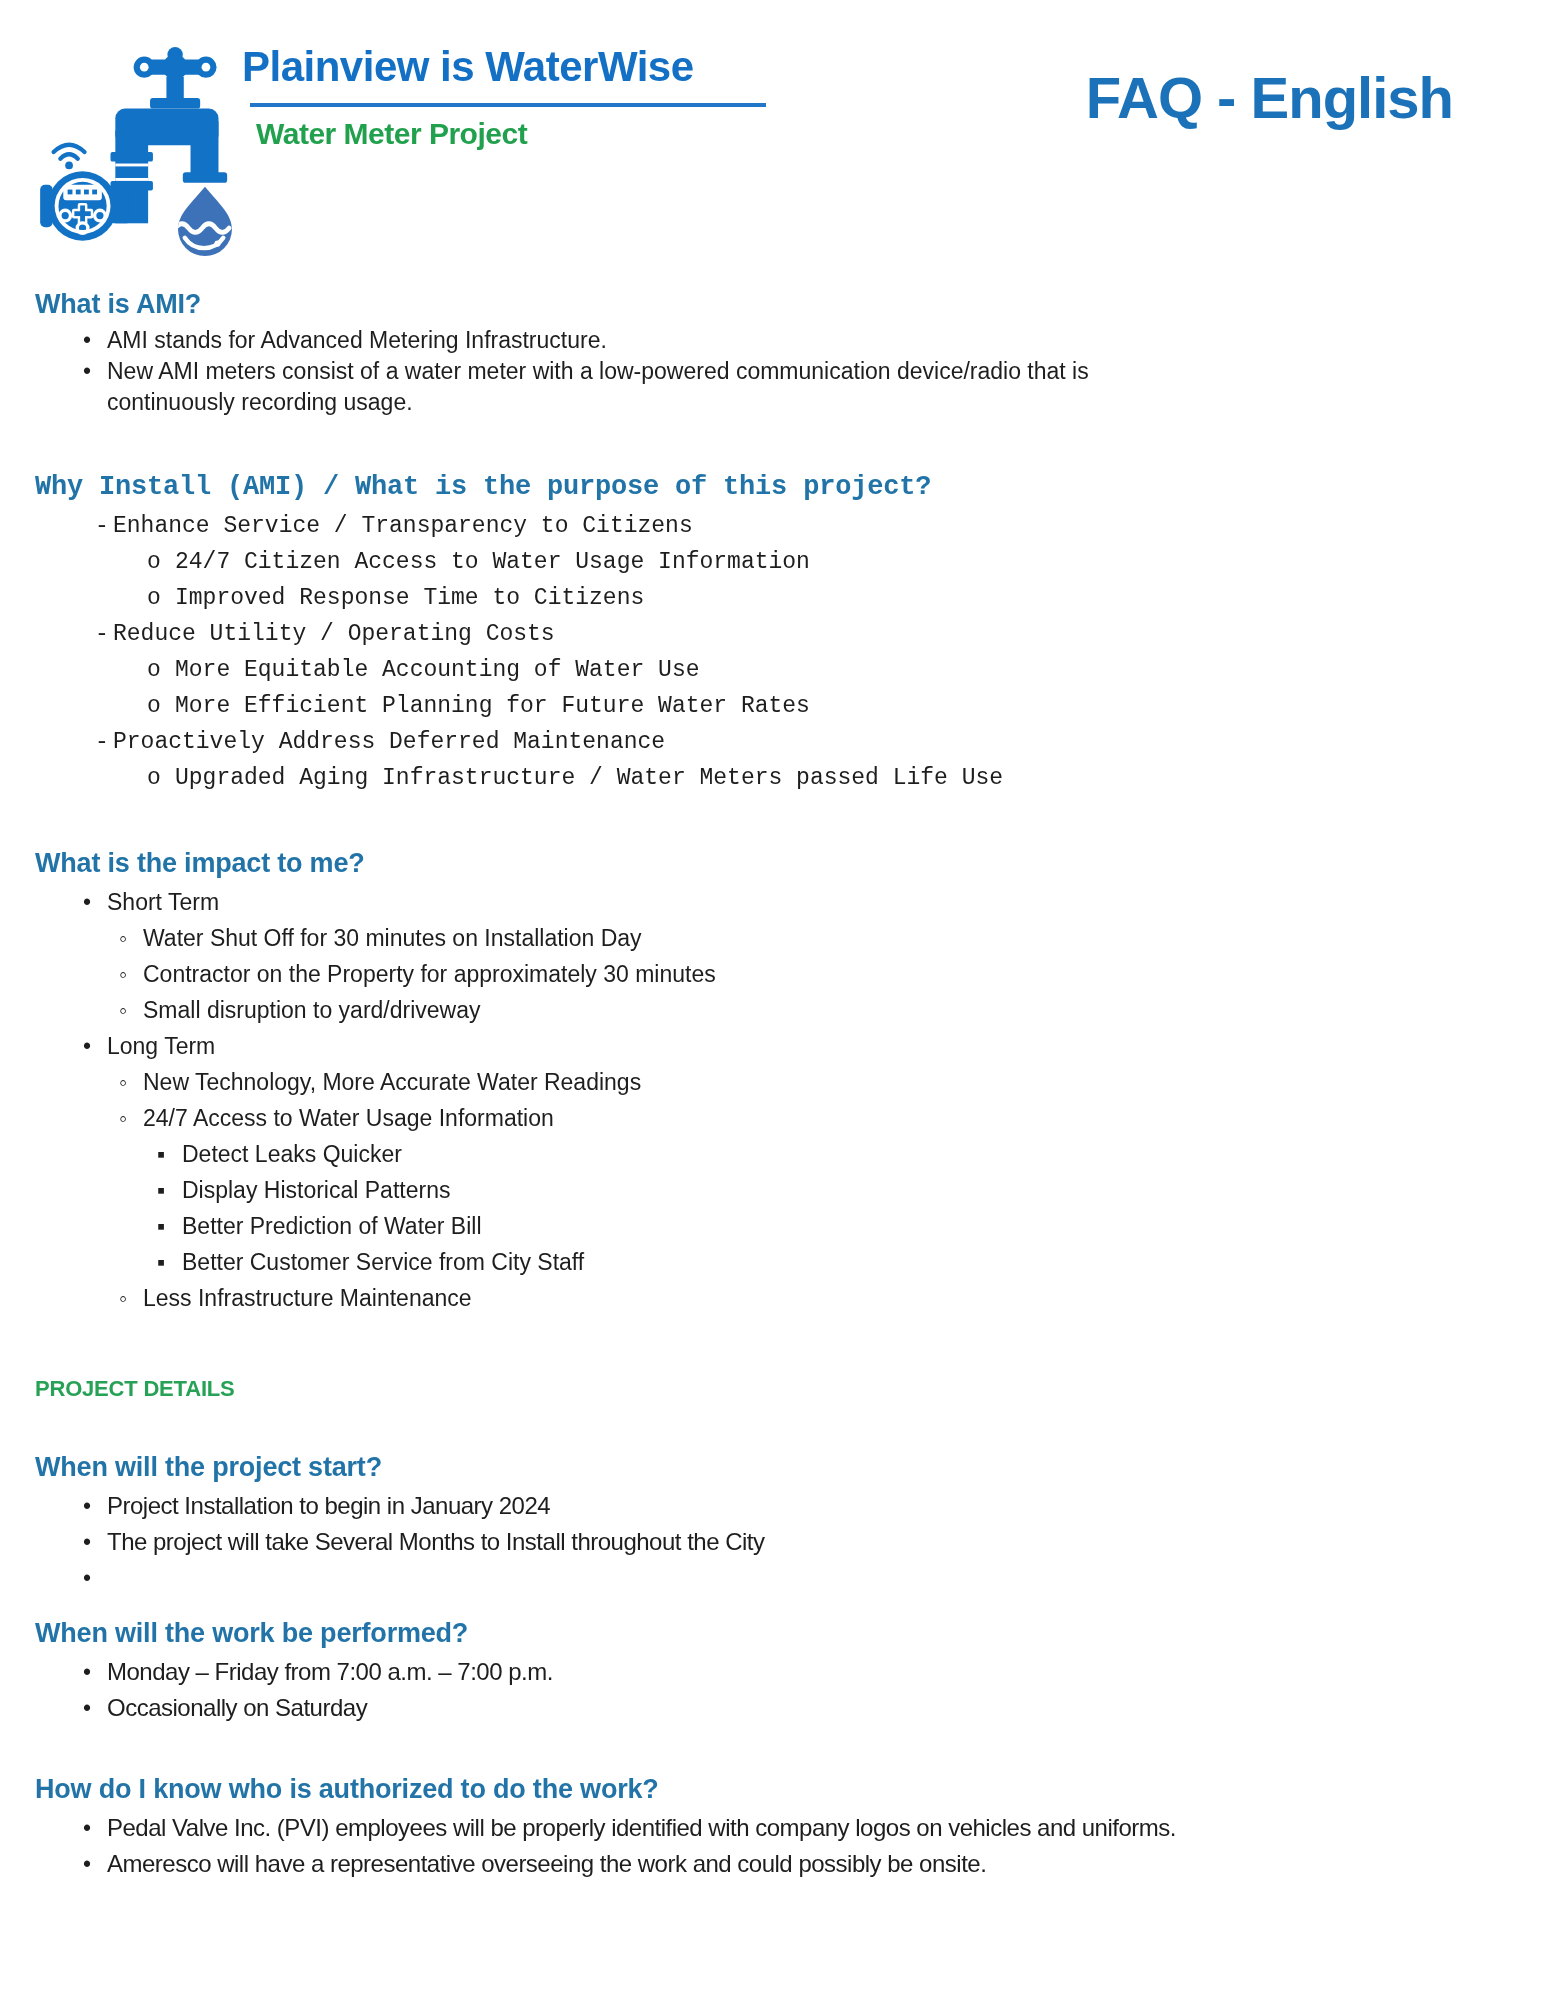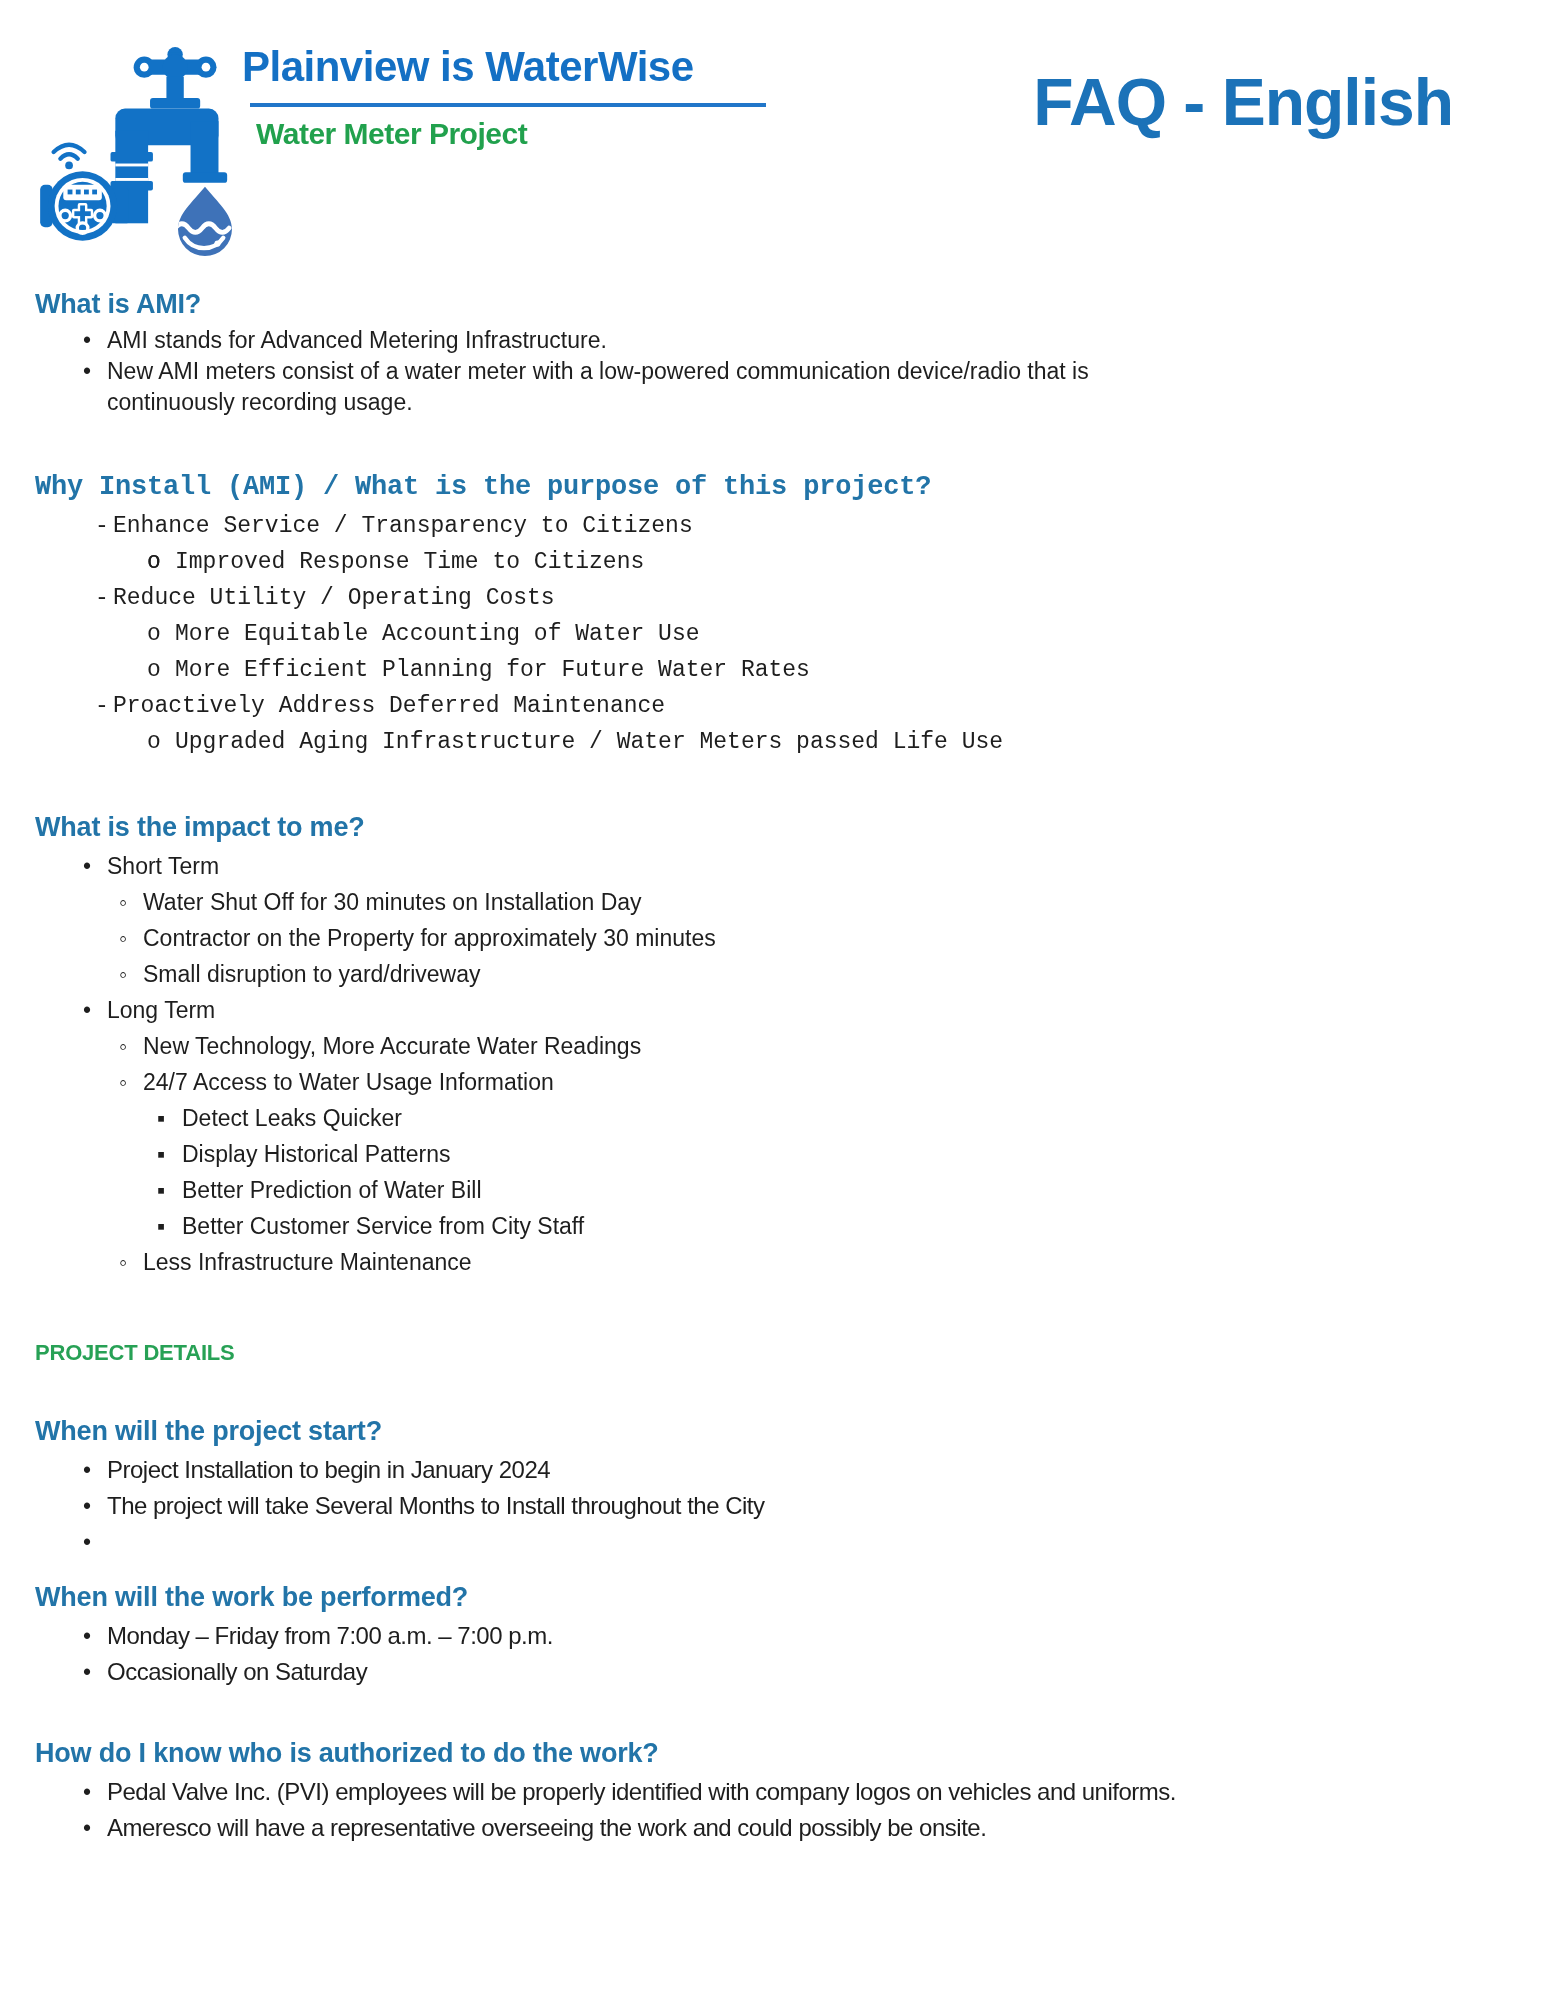--- a/index.html
+++ b/index.html
@@ -13,21 +13,21 @@
   }
   
   .header{position:relative;height:251px;}
   .logo-art{position:absolute;left:40px;top:44px;}
   .logo-text{position:absolute;left:242px;top:43px;width:525px;}
   .brand-line{font-size:42px;font-weight:bold;color:#1470C4;letter-spacing:-0.5px;}
   .logo-divider{border:none;border-top:4px solid #2176C9;margin:12px 0 10px 8px;width:516px;}
   .project-line{font-size:30px;font-weight:bold;color:#21A14D;letter-spacing:-0.5px;margin-left:14px;}
   .faq-title{
     position:absolute;top:64px;right:92px;
-    font-size:66px;font-weight:bold;color:#1B72B8;letter-spacing:-1px;
+    font-size:58px;font-weight:bold;color:#1B72B8;letter-spacing:-1px;
   }
   
   .content{padding:0 8px 0 35px;}
   .section{margin:0;}
   .sec-heading{
     font-size:27px;font-weight:bold;color:#2274A8;
     line-height:34px;margin:0 0 4px 0;letter-spacing:-0.2px;
   }
   .green-heading{
     font-size:22px;font-weight:bold;color:#27A155;
@@ -139,21 +139,21 @@
 
   <div class="section sec-ami">
     <div class="sec-heading">What is AMI?</div>
     <div class="li lv1"><span class="b">•</span><span class="t">AMI stands for Advanced Metering Infrastructure.</span></div>
     <div class="li lv1"><span class="b">•</span><span class="t mw1000">New AMI meters consist of a water meter with a low-powered communication device/radio that is continuously recording usage.</span></div>
   </div>
 
   <div class="section sec-why">
     <div class="sec-heading">Why Install (AMI) / What is the purpose of this project?</div>
     <div class="li lvd"><span class="b">-</span><span class="t">Enhance Service / Transparency to Citizens</span></div>
-    <div class="li lvo"><span class="b">o</span></div>
+    <div class="li lvo"><span class="b">o</span><span class="t">24/7 Citizen Access to Water Usage Information</span></div>
     <div class="li lvo"><span class="b">o</span><span class="t">Improved Response Time to Citizens</span></div>
     <div class="li lvd"><span class="b">-</span><span class="t">Reduce Utility / Operating Costs</span></div>
     <div class="li lvo"><span class="b">o</span><span class="t">More Equitable Accounting of Water Use</span></div>
     <div class="li lvo"><span class="b">o</span><span class="t">More Efficient Planning for Future Water Rates</span></div>
     <div class="li lvd"><span class="b">-</span><span class="t">Proactively Address Deferred Maintenance</span></div>
     <div class="li lvo"><span class="b">o</span><span class="t">Upgraded Aging Infrastructure / Water Meters passed Life Use</span></div>
   </div>
 
   <div class="section sec-impact">
     <div class="sec-heading">What is the impact to me?</div>

